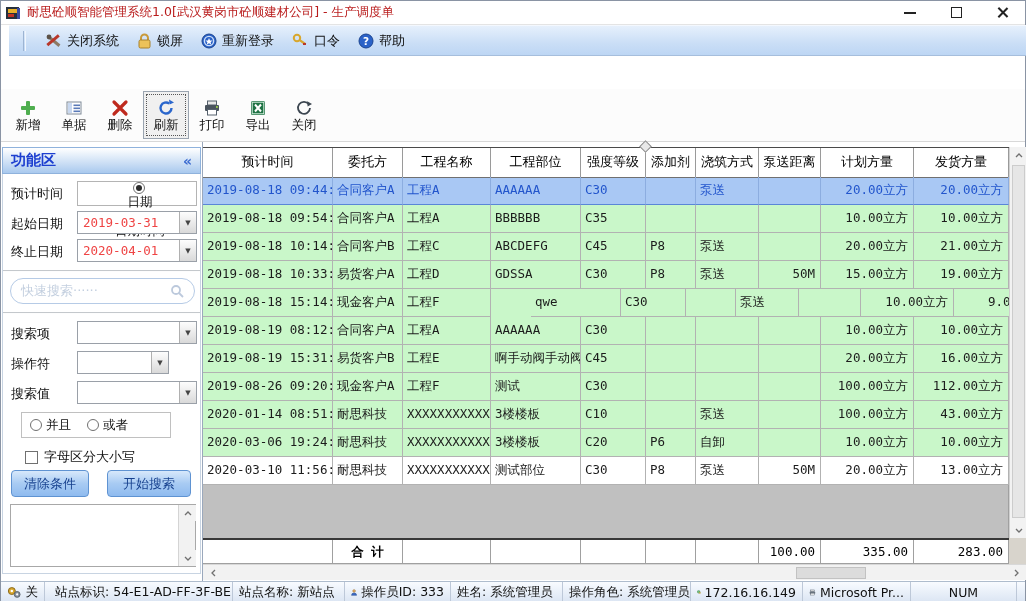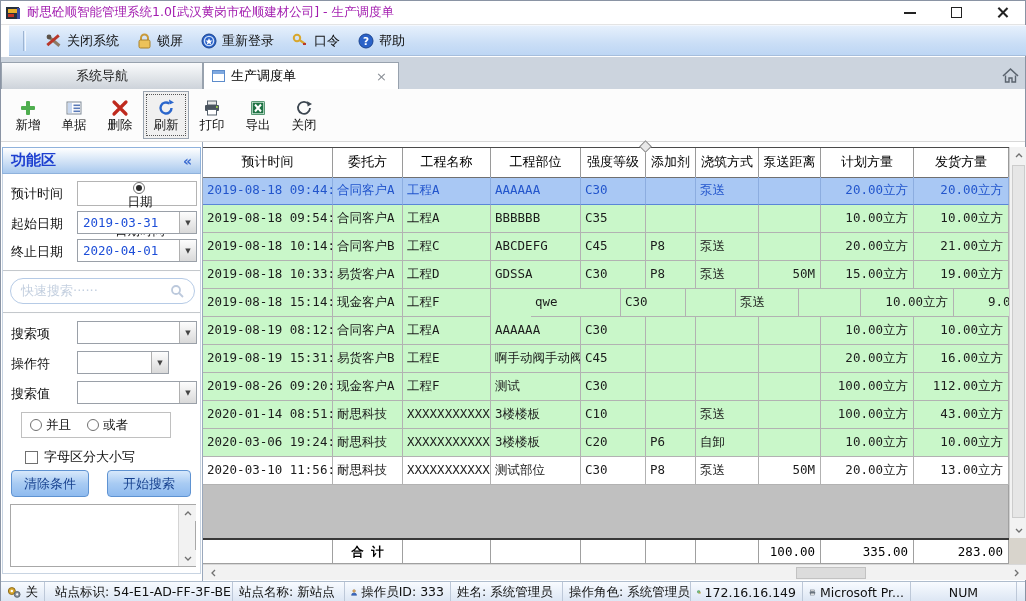--- a/index.html
+++ b/index.html
@@ -4,21 +4,21 @@
 <style>
   * { box-sizing: border-box; margin: 0; padding: 0; }
   html,body { width:1026px; height:601px; overflow:hidden;
     font-family:"DejaVu Sans","Liberation Sans",sans-serif; font-size:13px; color:#111; background:#fff; }
   #window { position:relative; width:1026px; height:601px; border:1px solid #8a94a4; background:#fff; }
 
   
   .titlebar { position:absolute; left:0; top:0; width:100%; height:24px; background:#fff;
     display:flex; align-items:center; border-bottom:1px solid #e4e4e4; }
   .titlebar .appicon { width:17px; height:16px; margin:0 5px 0 4px; }
-  .titlebar .title { font-size:12.5px; color:#a21caf; white-space:nowrap; }
+  .titlebar .title { font-size:12.5px; color:#b91c1c; white-space:nowrap; }
   .wctrls { margin-left:auto; display:flex; height:100%; }
   .wctrl { width:46px; height:100%; display:flex; align-items:center; justify-content:center; cursor:default; }
   .glyph-min { width:12px; height:0; border-top:2px solid #222; }
   .glyph-max { width:11px; height:11px; border:1.5px solid #222; }
   .glyph-close { position:relative; width:13px; height:13px; }
   .glyph-close::before,.glyph-close::after { content:''; position:absolute; left:6px; top:0; width:1.6px; height:13px; background:#222; }
   .glyph-close::before { transform:rotate(45deg); } .glyph-close::after { transform:rotate(-45deg); }
 
   
   .menubar { position:absolute; left:8px; top:24px; width:100%; height:31px;
@@ -55,21 +55,21 @@
   .fn-header .fn-title { color:#1d3fd0; font-weight:bold; font-size:15px; }
   .fn-header .collapse { margin-left:auto; color:#3a6ad0; font-size:14px; font-weight:bold; cursor:default; }
   .fn-body { position:absolute; left:1px; top:32px; width:199px; height:400px; border:1px solid #c8d4e2; border-top:none; background:#fff; }
   .frow { position:absolute; left:0; width:100%; height:26px; }
   .flabel { position:absolute; left:8px; top:5px; font-size:13px; color:#111; }
   .groupbox { position:absolute; border:1px solid #b4b4b4; background:#fff; display:flex; align-items:center; }
   .radio { width:12px; height:12px; border:1px solid #707070; border-radius:50%; background:#fff; display:inline-block; flex:none; }
   .radio.checked::after { content:''; display:block; width:6px; height:6px; margin:2px; background:#2b2b2b; border-radius:50%; }
   .rlabel { font-size:12.5px; margin:0 2px 0 4px; white-space:nowrap; }
   .combo { position:absolute; height:23px; border:1px solid #9aa0a8; background:#fff; display:flex; align-items:center; }
-  .combo .cval { flex:1; padding-left:5px; font-size:12.5px; color:#1d4ed8; font-family:"DejaVu Sans Mono",monospace; }
+  .combo .cval { flex:1; padding-left:5px; font-size:12.5px; color:#ef4444; font-family:"DejaVu Sans Mono",monospace; }
   .combo .cbtn { width:17px; height:100%; background:linear-gradient(180deg,#fdfdfd,#d9d9d9); border-left:1px solid #b0b0b0;
     display:flex; align-items:center; justify-content:center; font-size:7px; color:#444; }
   .divider { position:absolute; left:0; width:100%; height:0; border-top:1px solid #c4c8cc; border-bottom:1px solid #fdfdfd; }
   .searchpill { position:absolute; left:7px; width:185px; height:26px; border:1px solid #b6cbe6; border-radius:13px;
     display:flex; align-items:center; padding:0 10px;gap:37px; }
   .searchpill .ph { color:#c3cfdf; font-size:13px; flex:1; }
   .optbox { position:absolute; left:18px; width:150px; height:26px; border:1px solid #c0c0c0; display:flex; align-items:center; padding-left:8px; }
   .checkbox { width:13px; height:13px; border:1px solid #707070; background:#fff; display:inline-block; flex:none; }
   .sbtn { position:absolute; height:27px; border:1px solid #5f93d2; border-radius:4px; color:#17418e; font-size:13px;
     background:linear-gradient(180deg,#d7e8fb 0%,#a8cbf3 50%,#8fbbef 100%); display:flex; align-items:center; justify-content:center; }
@@ -172,37 +172,20 @@
     </div>
     <div class="menuitem">
       <svg width="16" height="16" viewBox="0 0 16 16">
         <circle cx="8" cy="8" r="7" fill="#2a62c8" stroke="#1b4490"></circle>
         <text x="8" y="12" text-anchor="middle" font-size="10.5" font-weight="bold" fill="#fff" font-family="DejaVu Sans, sans-serif">?</text>
       </svg>
       <span class="mlabel">帮助</span>
     </div>
   </div>
 
-  <div class="tabstrip">
-    <div class="tab inactive">
-      <span>系统导航</span>
-    </div>
-    <div class="tab active">
-      <svg width="13" height="12" viewBox="0 0 13 12">
-        <rect x="0.5" y="0.5" width="12" height="11" fill="#fff" stroke="#5d8ccB"></rect>
-        <rect x="1" y="1" width="11" height="3" fill="#7fa9e0"></rect>
-      </svg>
-      <span class="tlabel">生产调度单</span>
-      <span class="closex">×</span>
-    </div>
-    <svg class="homeicon" width="19" height="17" viewBox="0 0 19 17">
-      <path d="M2 9 L9.5 2 L17 9" fill="none" stroke="#5a636e" stroke-width="1.6"></path>
-      <path d="M4.5 8.5 V15 H8 V11 H11 V15 H14.5 V8.5" fill="none" stroke="#5a636e" stroke-width="1.4"></path>
-    </svg>
-  </div>
 
   <div class="actionbar">
     <div class="abtn">
       <svg width="18" height="18" viewBox="0 0 18 18">
         <rect x="7" y="2" width="4" height="14" rx="1" fill="#4fae4f"></rect>
         <rect x="2" y="7" width="14" height="4" rx="1" fill="#4fae4f"></rect>
       </svg>
       <span class="alabel">新增</span>
     </div>
     <div class="abtn">

